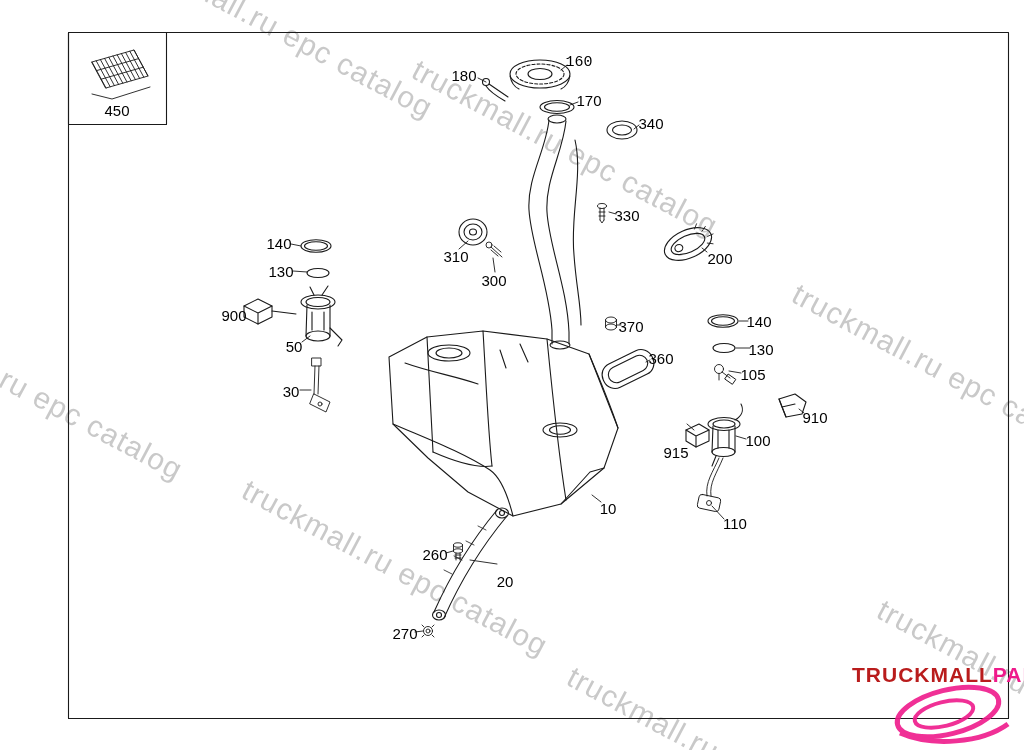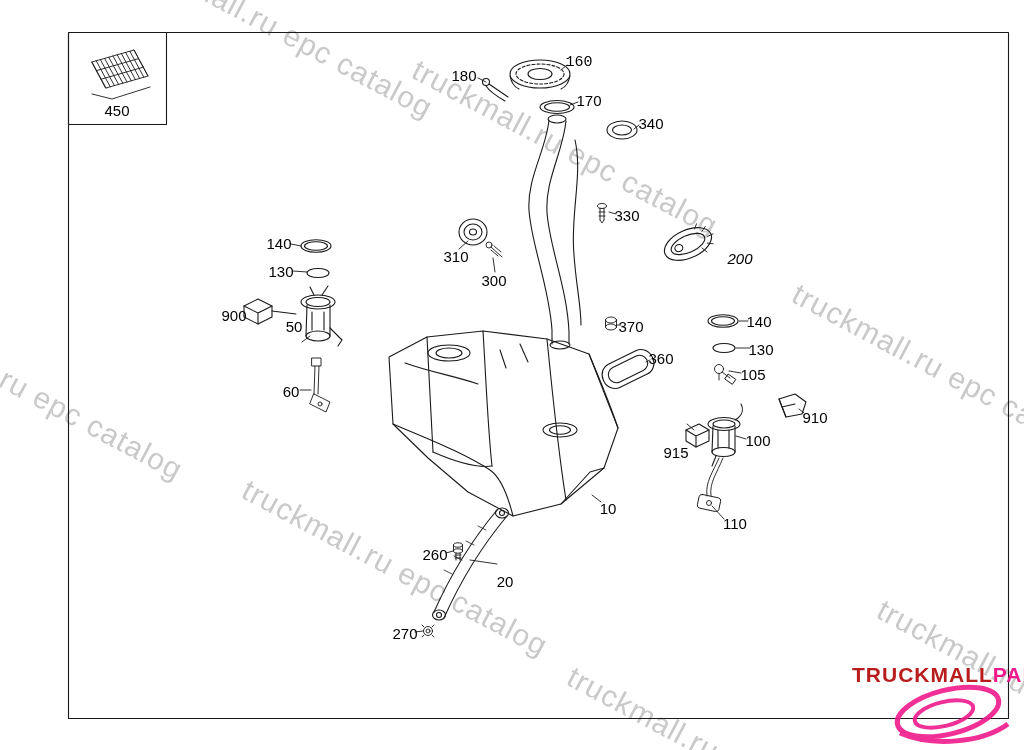--- a/index.html
+++ b/index.html
@@ -280,26 +280,26 @@
 
   <div class="labels">
       <div class="part-label" style="left: 117px; top: 110px;">450</div>
       <div class="part-label" style="left: 464px; top: 75px;">180</div>
       <div class="part-label" style="left: 579px; top: 62px; font-family: Liberation Mono, monospace;">160</div>
       <div class="part-label" style="left: 589px; top: 100px;">170</div>
       <div class="part-label" style="left: 651px; top: 123px;">340</div>
       <div class="part-label" style="left: 627px; top: 215px;">330</div>
       <div class="part-label" style="left: 456px; top: 256px;">310</div>
       <div class="part-label" style="left: 494px; top: 280px;">300</div>
-      <div class="part-label" style="left: 740px; top: 258px; font-style: italic;">200</div>
+      <div class="part-label" style="left: 720px; top: 258px;">200</div>
       <div class="part-label" style="left: 279px; top: 243px;">140</div>
       <div class="part-label" style="left: 281px; top: 271px;">130</div>
       <div class="part-label" style="left: 234px; top: 315px;">900</div>
-      <div class="part-label" style="left: 294px; top: 326px;">50</div>
-      <div class="part-label" style="left: 291px; top: 391px;">60</div>
+      <div class="part-label" style="left: 294px; top: 346px;">50</div>
+      <div class="part-label" style="left: 291px; top: 391px;">30</div>
       <div class="part-label" style="left: 631px; top: 326px;">370</div>
       <div class="part-label" style="left: 661px; top: 358px; text-align: center;">360</div>
       <div class="part-label" style="left: 759px; top: 321px;">140</div>
       <div class="part-label" style="left: 761px; top: 349px;">130</div>
       <div class="part-label" style="left: 753px; top: 374px;">105</div>
       <div class="part-label" style="left: 676px; top: 420px; margin-top: 32px;">915</div>
       <div class="part-label" style="left: 815px; top: 417px;">910</div>
       <div class="part-label" style="left: 758px; top: 440px;">100</div>
       <div class="part-label" style="left: 735px; top: 523px;">110</div>
       <div class="part-label" style="left: 608px; top: 508px;">10</div>

